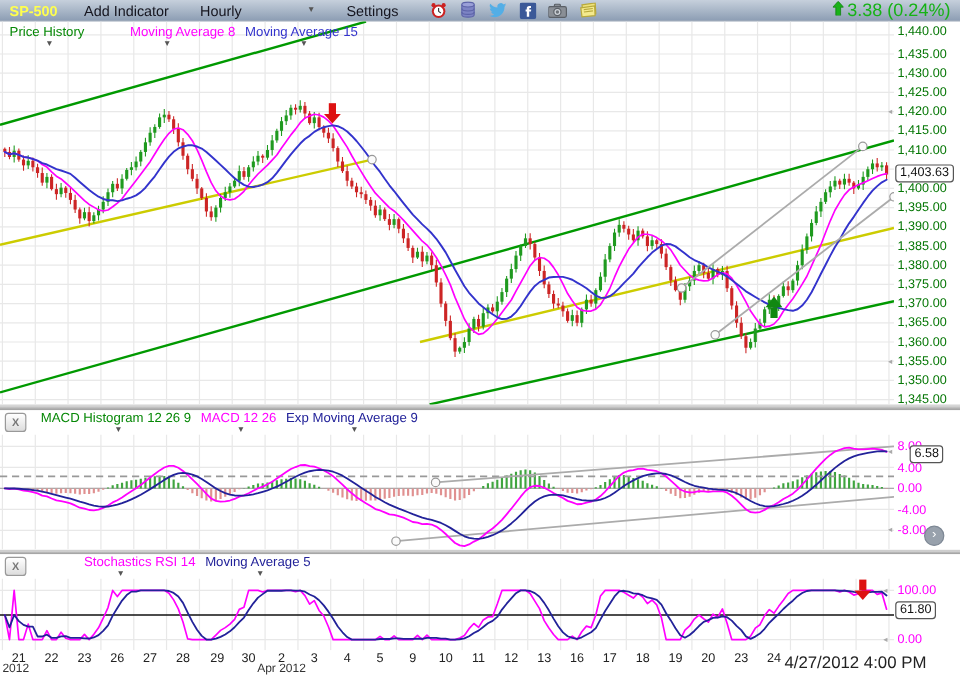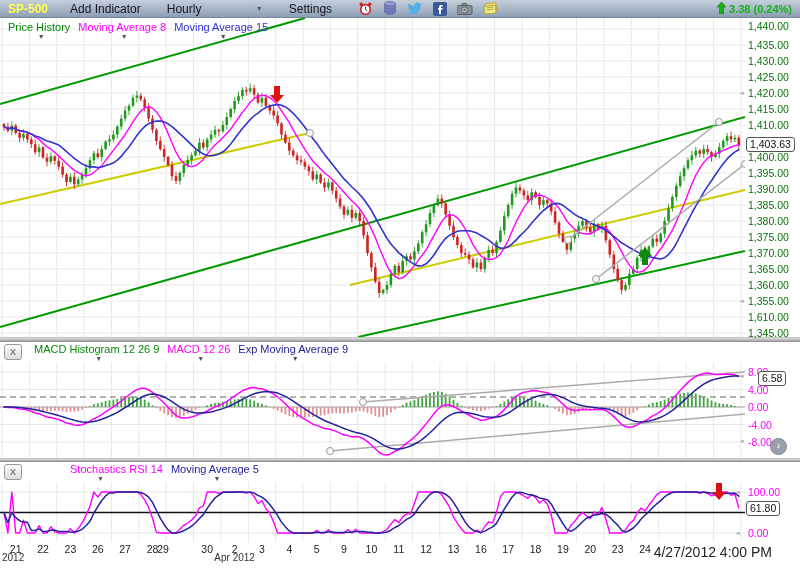--- a/index.html
+++ b/index.html
@@ -6,21 +6,21 @@
     font-family:"Liberation Sans",sans-serif;-webkit-font-smoothing:antialiased;}
   .app{position:relative;width:800px;height:577px;background:#fff;}
   
   .toolbar{height:18px;display:flex;align-items:center;background:linear-gradient(#c6d0dc,#8d9eb4);
     border-bottom:1px solid #76879d;font-size:12px;color:#15151f;padding:0 8px;box-sizing:border-box;}
   .sym{color:#ffff4d;font-weight:bold;margin-right:22px;}
   .titem{margin-right:26px;cursor:default;white-space:nowrap;}
   .period{display:inline-flex;width:96px;justify-content:space-between;align-items:center;}
   .caret{font-size:7px;color:#555;margin-left:4px;}
   .icon-btn{margin-right:10px;display:inline-flex;align-items:center;}
-  .change{margin-left:auto;display:inline-flex;align-items:center;gap:3px;color:#16b216;font-size:11px;font-weight:bold;}
+  .change{margin-left:auto;display:inline-flex;align-items:center;gap:3px;color:#16b216;font-size:15px;font-weight:normal;}
   
   .subbar{height:14px;background:#dcdcdc;border-bottom:1px solid #c2c2c2;font-size:10.5px;
     display:flex;align-items:center;padding:0 8px;box-sizing:border-box;}
   .sb-name{color:#222;font-weight:bold;margin-right:10px;}
   .sb-port{color:#93a4dd;margin-right:14px;}
   .sb-draw{color:#b06a3c;}
   
   .panel{position:relative;background:#fff;}
   .panel svg{display:block;}
   .legend{position:absolute;top:3px;left:8px;display:flex;gap:8px;font-size:11px;z-index:5;background:transparent;}
@@ -554,21 +554,21 @@
         <polygon points="270,77 284,77 277,85" fill="#dd1111"></polygon>
         <polygon points="645,229 638,238 652,238" fill="#118811"></polygon>
         <rect x="642" y="238" width="6" height="9" fill="#118811"></rect>
       </svg>
     <div class="legend">
       <span class="litem">
           <span style="color: rgb(6, 136, 6);">Price History</span>
           <span class="caret">▼</span>
         </span>
       <span class="litem">
-          <span style="color: rgb(255, 0, 255);">Moving Average 8</span>
+          <span style="color: rgb(255, 0, 255); margin-left: 30px;">Moving Average 8</span>
           <span class="caret">▼</span>
         </span>
       <span class="litem">
           <span style="color: rgb(51, 51, 204);">Moving Average 15</span>
           <span class="caret">▼</span>
         </span>
     </div>
     <div id="price-axis">
         <div class="tick g" style="top:2px">1,440.00</div>
         <div class="tick g" style="top:21px">1,435.00</div>
@@ -580,21 +580,21 @@
         <div class="tick g" style="top:133px">1,400.00</div>
         <div class="tick g" style="top:149px">1,395.00</div>
         <div class="tick g" style="top:165px">1,390.00</div>
         <div class="tick g" style="top:181px">1,385.00</div>
         <div class="tick g" style="top:197px">1,380.00</div>
         <div class="tick g" style="top:213px">1,375.00</div>
         <div class="tick g" style="top:229px">1,370.00</div>
         <div class="tick g" style="top:245px">1,365.00</div>
         <div class="tick g" style="top:261px">1,360.00</div>
         <div class="tick g" style="top:277px">1,355.00</div>
-        <div class="tick g" style="top:293px">1,610.00</div>
+        <div class="tick g" style="top:293px">1,350.00</div>
         <div class="tick g" style="top:309px">1,345.00</div>
         <div class="marker" style="left:740px;top:71px">◂</div>
         <div class="marker" style="left:740px;top:279px">◂</div>
       </div>
     <div class="valbox" id="price-box" style="top: 119.4px;">1,403.63</div>
   </div>
 
   <div class="splitter"></div>
 
   <div class="panel" id="macd-panel" style="height:116px;">
@@ -918,21 +918,21 @@
     <div class="valbox" id="stoch-box" style="top: 38.7px;">61.80</div>
   </div>
 
   <div class="dateaxis" id="date-axis">
       <span class="daylab" style="left:15.7px">21</span>
       <span class="daylab" style="left:43px">22</span>
       <span class="daylab" style="left:70.4px">23</span>
       <span class="daylab" style="left:97.8px">26</span>
       <span class="daylab" style="left:125.1px">27</span>
       <span class="daylab" style="left:152.5px">28</span>
-      <span class="daylab" style="left:163px">29</span>
+      <span class="daylab" style="left:181px">29</span>
       <span class="daylab" style="left:207.2px">30</span>
       <span class="daylab" style="left:234.6px">2</span>
       <span class="daylab" style="left:261.9px">3</span>
       <span class="daylab" style="left:289.3px">4</span>
       <span class="daylab" style="left:316.7px">5</span>
       <span class="daylab" style="left:344px">9</span>
       <span class="daylab" style="left:371.4px">10</span>
       <span class="daylab" style="left:398.8px">11</span>
       <span class="daylab" style="left:426.1px">12</span>
       <span class="daylab" style="left:453.5px">13</span>

